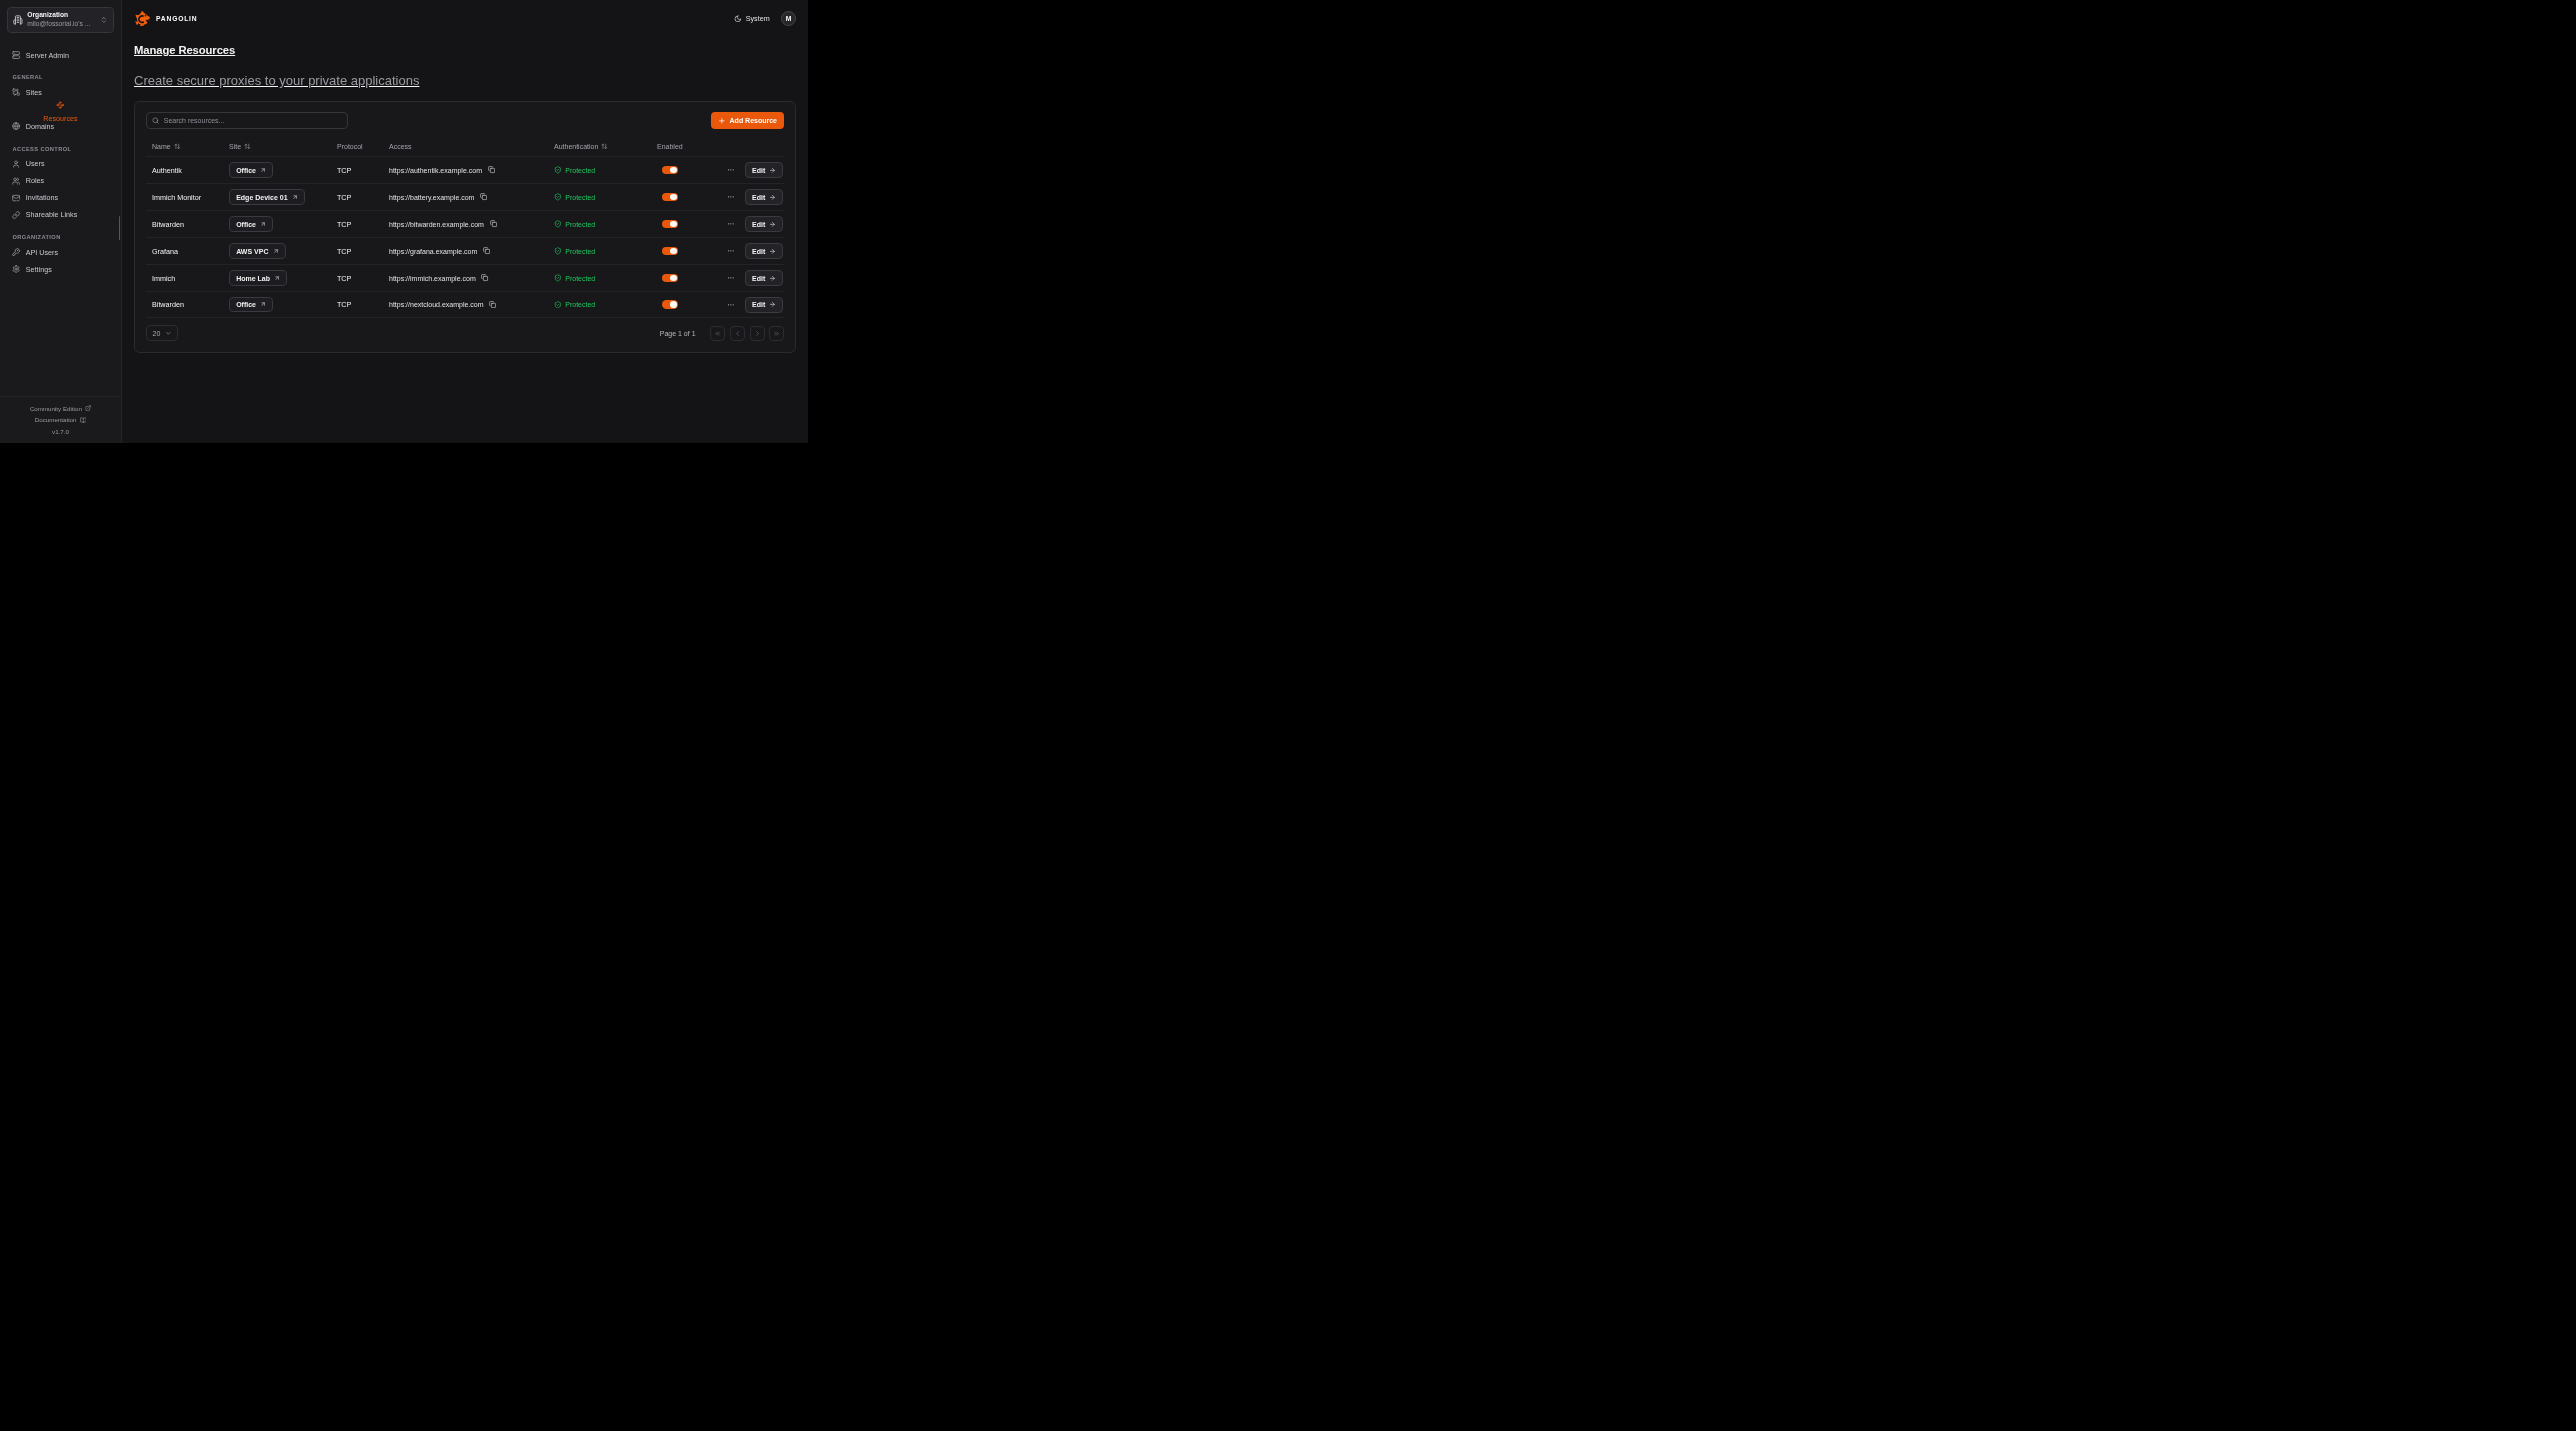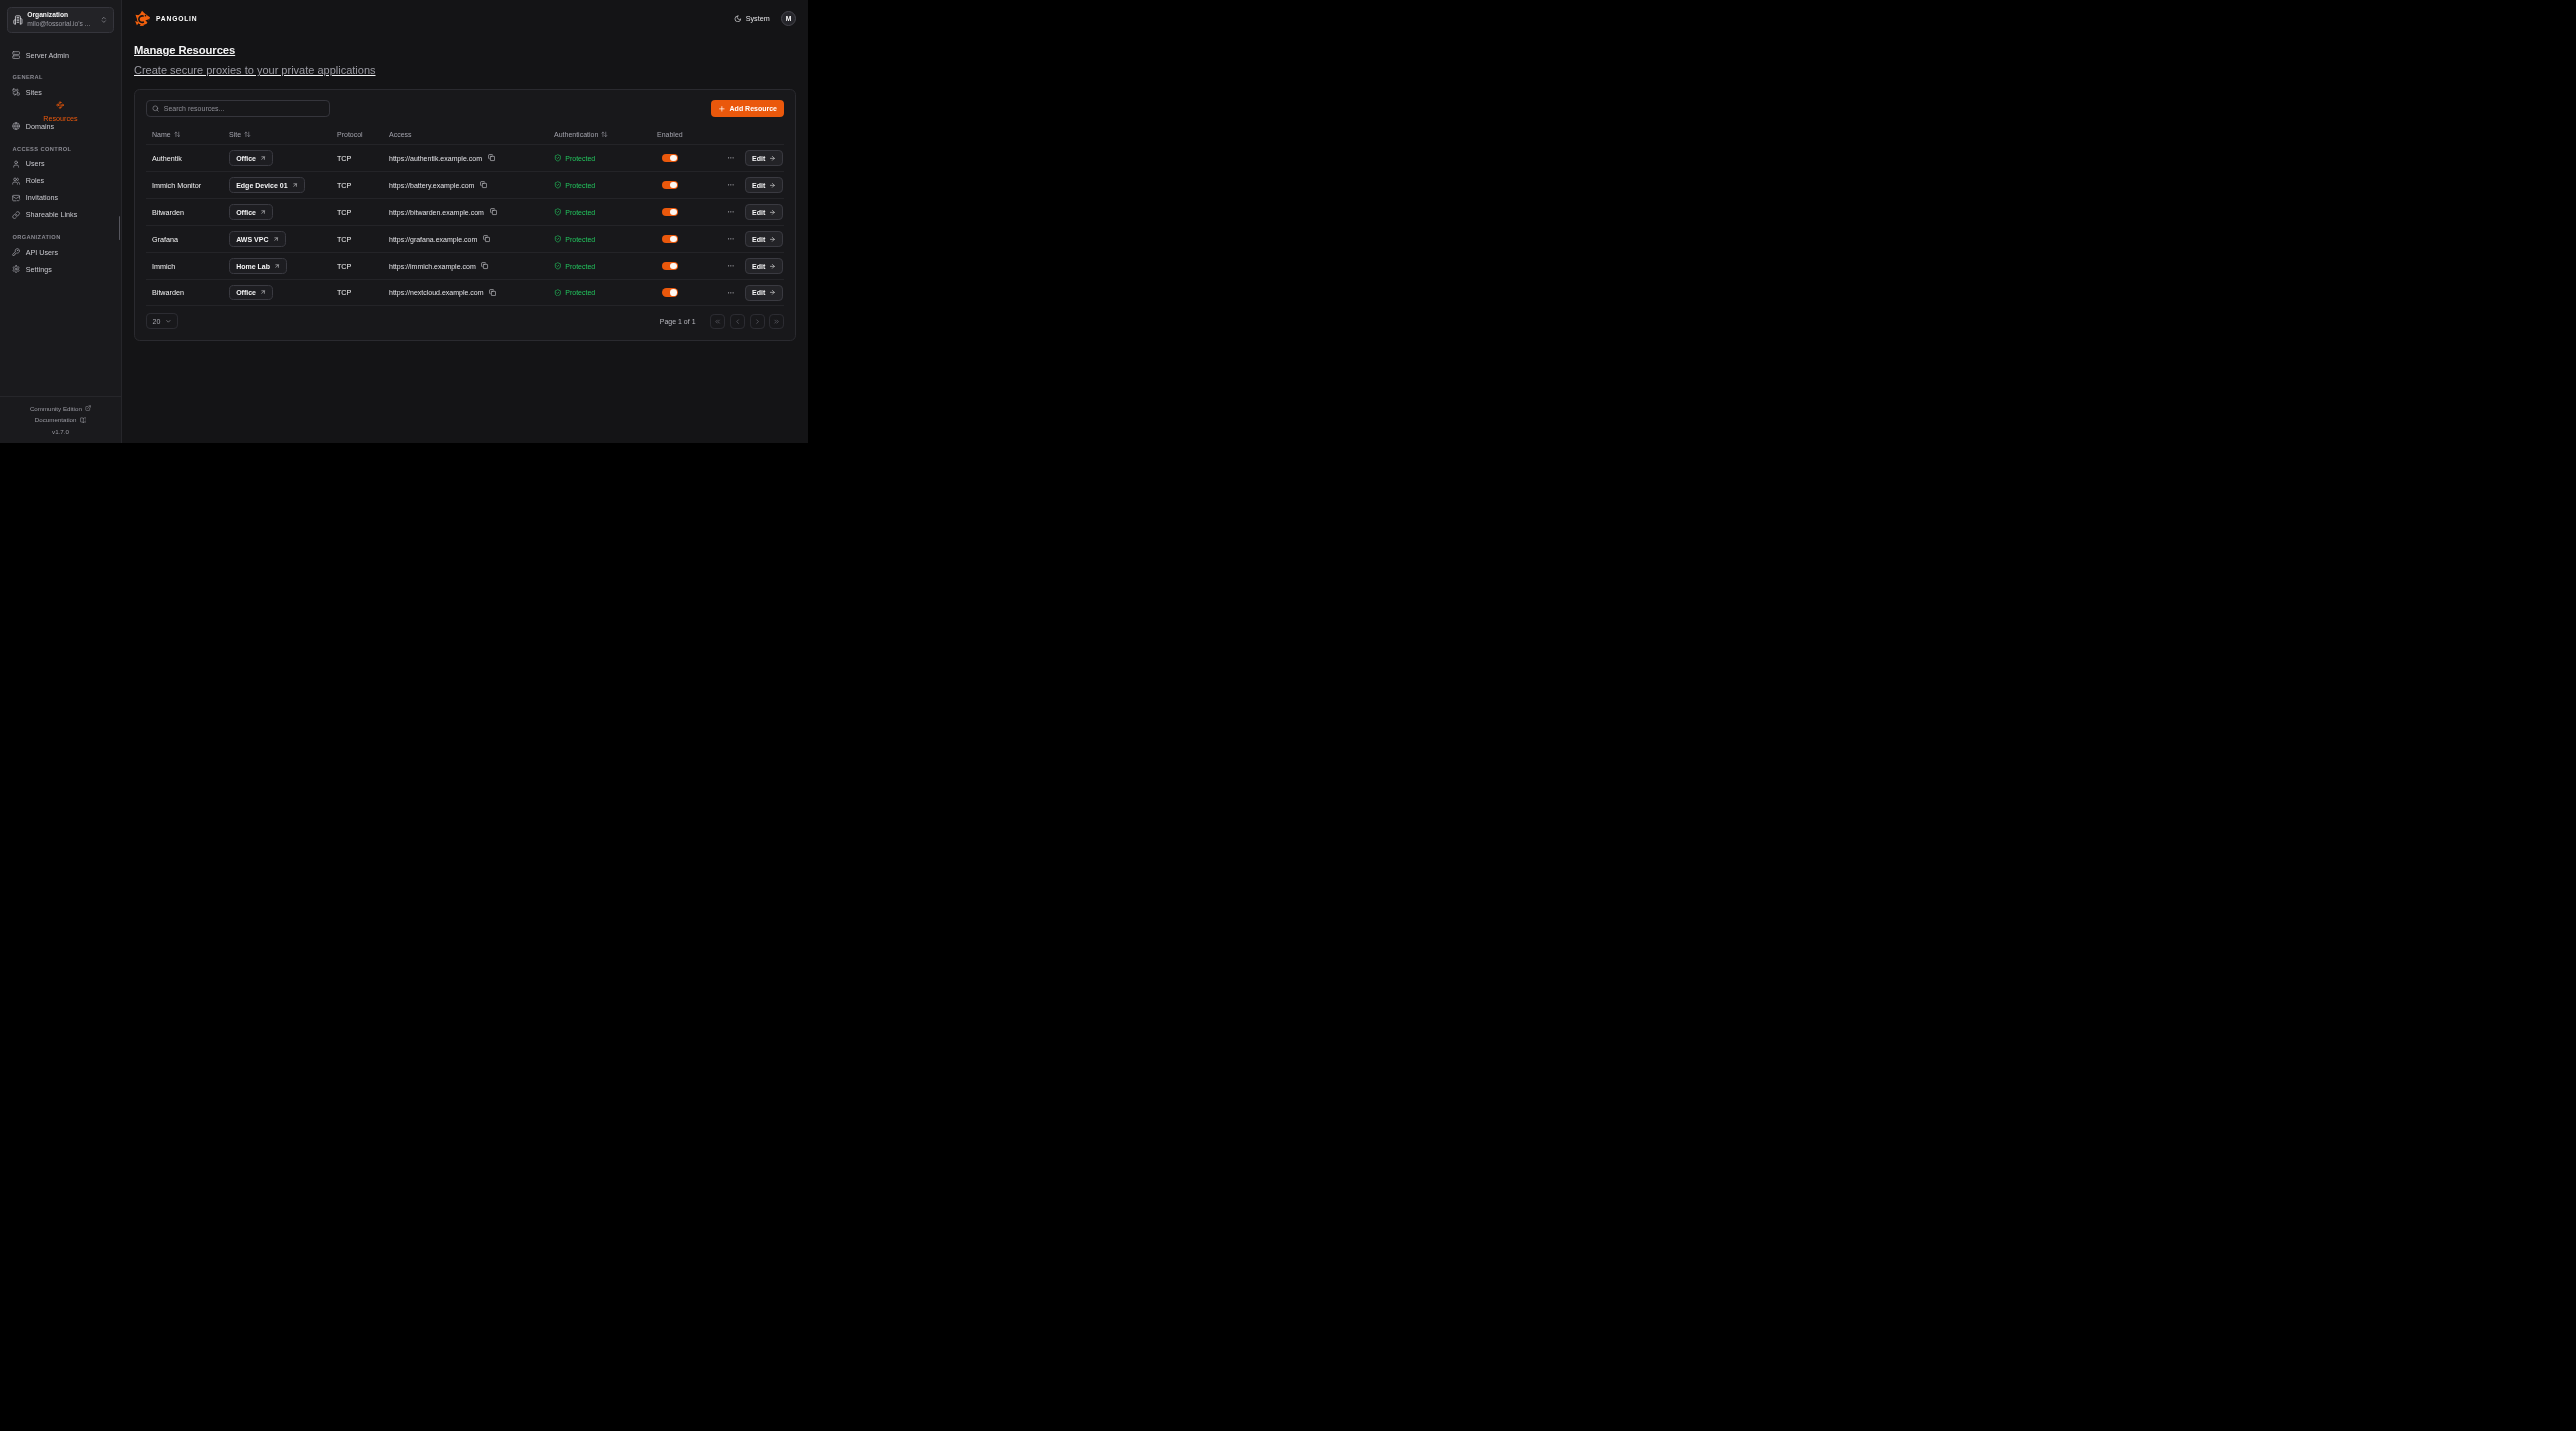--- a/index.html
+++ b/index.html
@@ -37,25 +37,25 @@
   .main{flex:1;display:flex;flex-direction:column;min-width:0;}
   .topbar{height:37px;flex:none;display:flex;align-items:center;justify-content:space-between;padding:3px 12px;gap:43px;}
   .logo{display:flex;align-items:center;gap:4.6px;}
   .logo-name{font-size:6.7px;font-weight:700;letter-spacing:.12em;color:#fff;}
   .top-right{display:flex;align-items:center;gap:11.3px;}
   .theme-toggle{display:flex;align-items:center;gap:4.1px;font-size:7.2px;color:#e4e4e7;cursor:pointer;}
   .avatar{width:15px;height:15px;border-radius:50%;background:#26262b;border:0.5px solid #45454c;display:flex;align-items:center;justify-content:center;font-size:6.7px;font-weight:700;color:#fff;cursor:pointer;}
 
   .page-head{padding:7.2px 12px 0;text-decoration:underline;}
   .page-title{font-size:11.3px;font-weight:700;letter-spacing:-.01em;}
-  .page-sub{font-size:11px;color:var(--muted);margin-top:8px;}
+  .page-sub{font-size:13px;color:var(--muted);margin-top:17px;}
 
   .card{margin:12.4px 12px 0;background:var(--bg-card);border:0.5px solid var(--border);border-radius:5.7px;padding:10.8px;}
   .toolbar{display:flex;align-items:center;justify-content:space-between;}
-  .search{display:flex;align-items:center;gap:4.1px;width:184px;height:17px;border:0.5px solid var(--border-input);border-radius:4.1px;padding:0 5.7px;color:var(--muted);}
+  .search{display:flex;align-items:center;gap:4.1px;width:202px;height:17px;border:0.5px solid var(--border-input);border-radius:4.1px;padding:0 5.7px;color:var(--muted);}
   .search input{flex:1;background:transparent;border:none;outline:none;color:var(--txt);font-size:7px;}
   .search input::placeholder{color:#8e8e96;}
   .btn-add{display:flex;align-items:center;gap:4.1px;height:17px;padding:0 7.2px;background:var(--accent);color:#fff;border:none;border-radius:4.1px;font-size:7px;font-weight:600;cursor:pointer;}
 
   .table{margin-top:7.7px;}
   .thead,.tr{display:grid;grid-template-columns:77px 108px 52px 165px 103px 67px 1fr;align-items:center;}
   .th{font-size:7px;color:#a3a3ac;display:flex;align-items:center;gap:3.1px;padding-left:6.2px;height:19px;}
   .th .sort{color:#a3a3ac;cursor:pointer;}
   .tr{height:27px;border-top:0.5px solid #242428;}
   .tr:last-of-type{border-bottom:0.5px solid #242428;}

